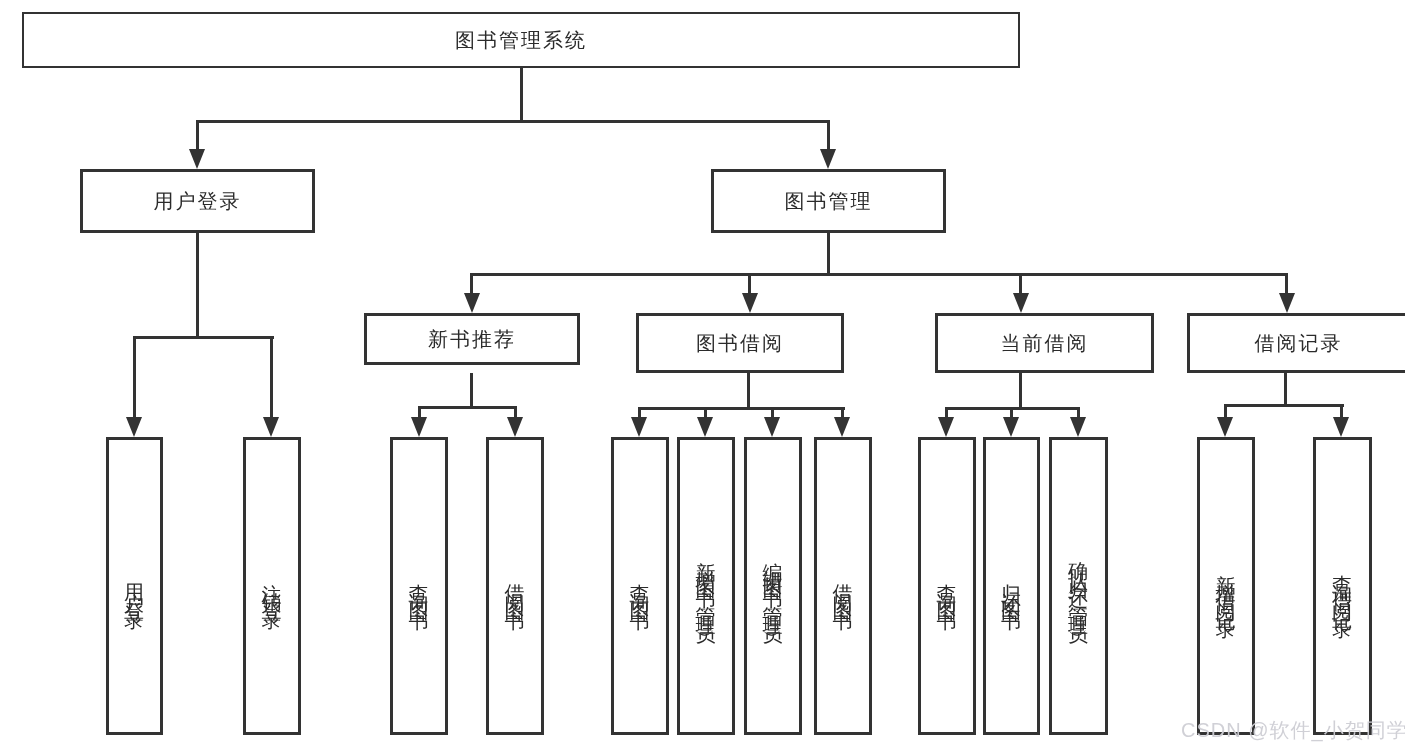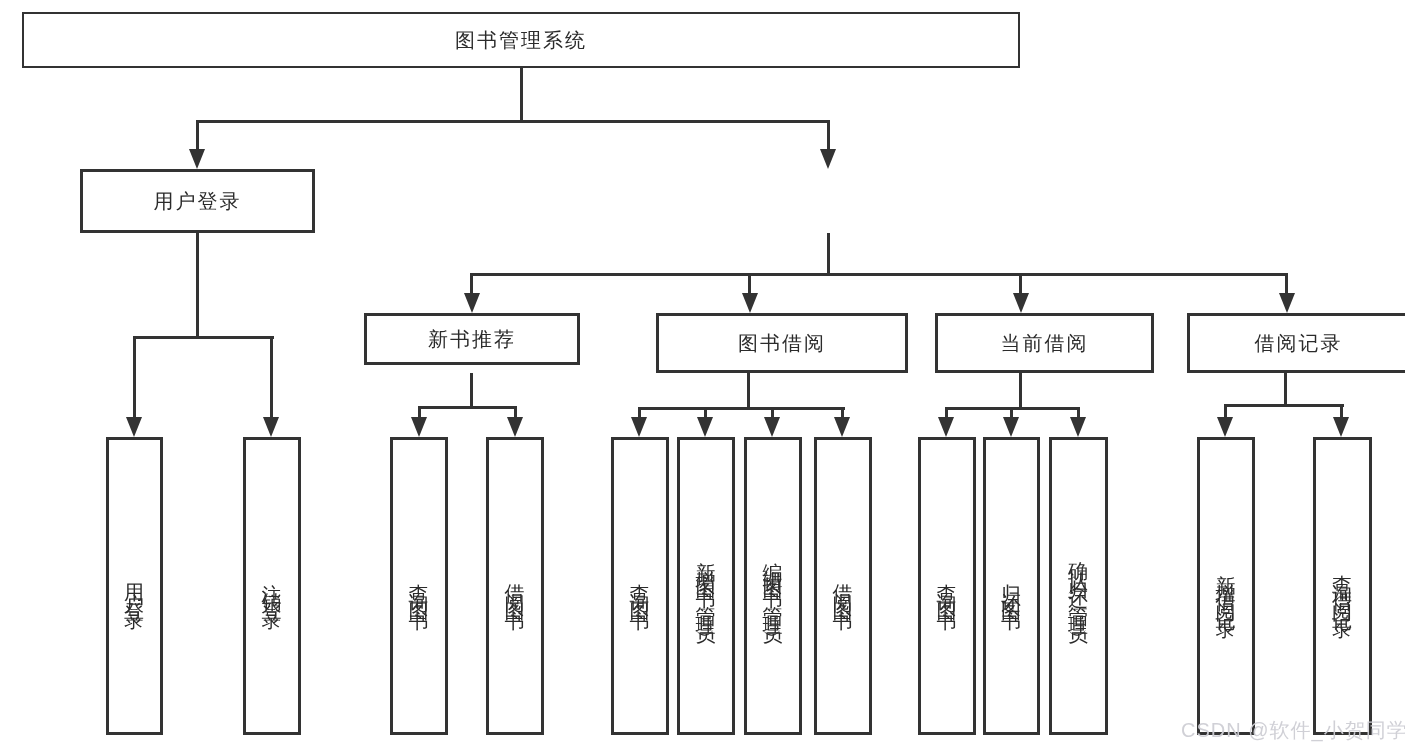--- a/index.html
+++ b/index.html
@@ -41,20 +41,23 @@
   <div class="vl" style="left:520px;top:68px;height:52px"></div>
   <div class="hl" style="left:196px;top:120px;width:634px"></div>
   <div class="vl" style="left:196px;top:120px;height:31px"></div>
   <div class="vl" style="left:827px;top:120px;height:31px"></div>
   <div class="arr" style="left:189px;top:149px"></div>
   <div class="arr" style="left:820px;top:149px"></div>
 
   <div class="box" style="left:80px;top:169px;width:235px;height:64px">
     <span class="hlabel">用户登录</span>
   </div>
+  <div class="box" style="left:711px;top:169px;width:235px;height:64px">
+    <span class="hlabel">图书管理</span>
+  </div>
 
   <div class="vl" style="left:196px;top:233px;height:103px"></div>
   <div class="hl" style="left:133px;top:336px;width:141px"></div>
   <div class="vl" style="left:133px;top:336px;height:82px"></div>
   <div class="vl" style="left:270px;top:336px;height:82px"></div>
   <div class="arr" style="left:126px;top:417px"></div>
   <div class="arr" style="left:263px;top:417px"></div>
 
   <div class="vl" style="left:827px;top:233px;height:40px"></div>
   <div class="hl" style="left:470px;top:273px;width:818px"></div>
@@ -63,21 +66,21 @@
   <div class="vl" style="left:1019px;top:273px;height:21px"></div>
   <div class="vl" style="left:1285px;top:273px;height:21px"></div>
   <div class="arr" style="left:464px;top:293px"></div>
   <div class="arr" style="left:742px;top:293px"></div>
   <div class="arr" style="left:1013px;top:293px"></div>
   <div class="arr" style="left:1279px;top:293px"></div>
 
   <div class="box" style="left:364px;top:313px;width:216px;height:52px">
     <span class="hlabel">新书推荐</span>
   </div>
-  <div class="box" style="left:656px;top:313px;width:252px;height:60px">
+  <div class="box" style="left:636px;top:313px;width:208px;height:60px">
     <span class="hlabel">图书借阅</span>
   </div>
   <div class="box" style="left:935px;top:313px;width:219px;height:60px">
     <span class="hlabel">当前借阅</span>
   </div>
   <div class="box" style="left:1187px;top:313px;width:223px;height:60px">
     <span class="hlabel">借阅记录</span>
   </div>
 
   <div class="vl" style="left:470px;top:373px;height:33px"></div>

